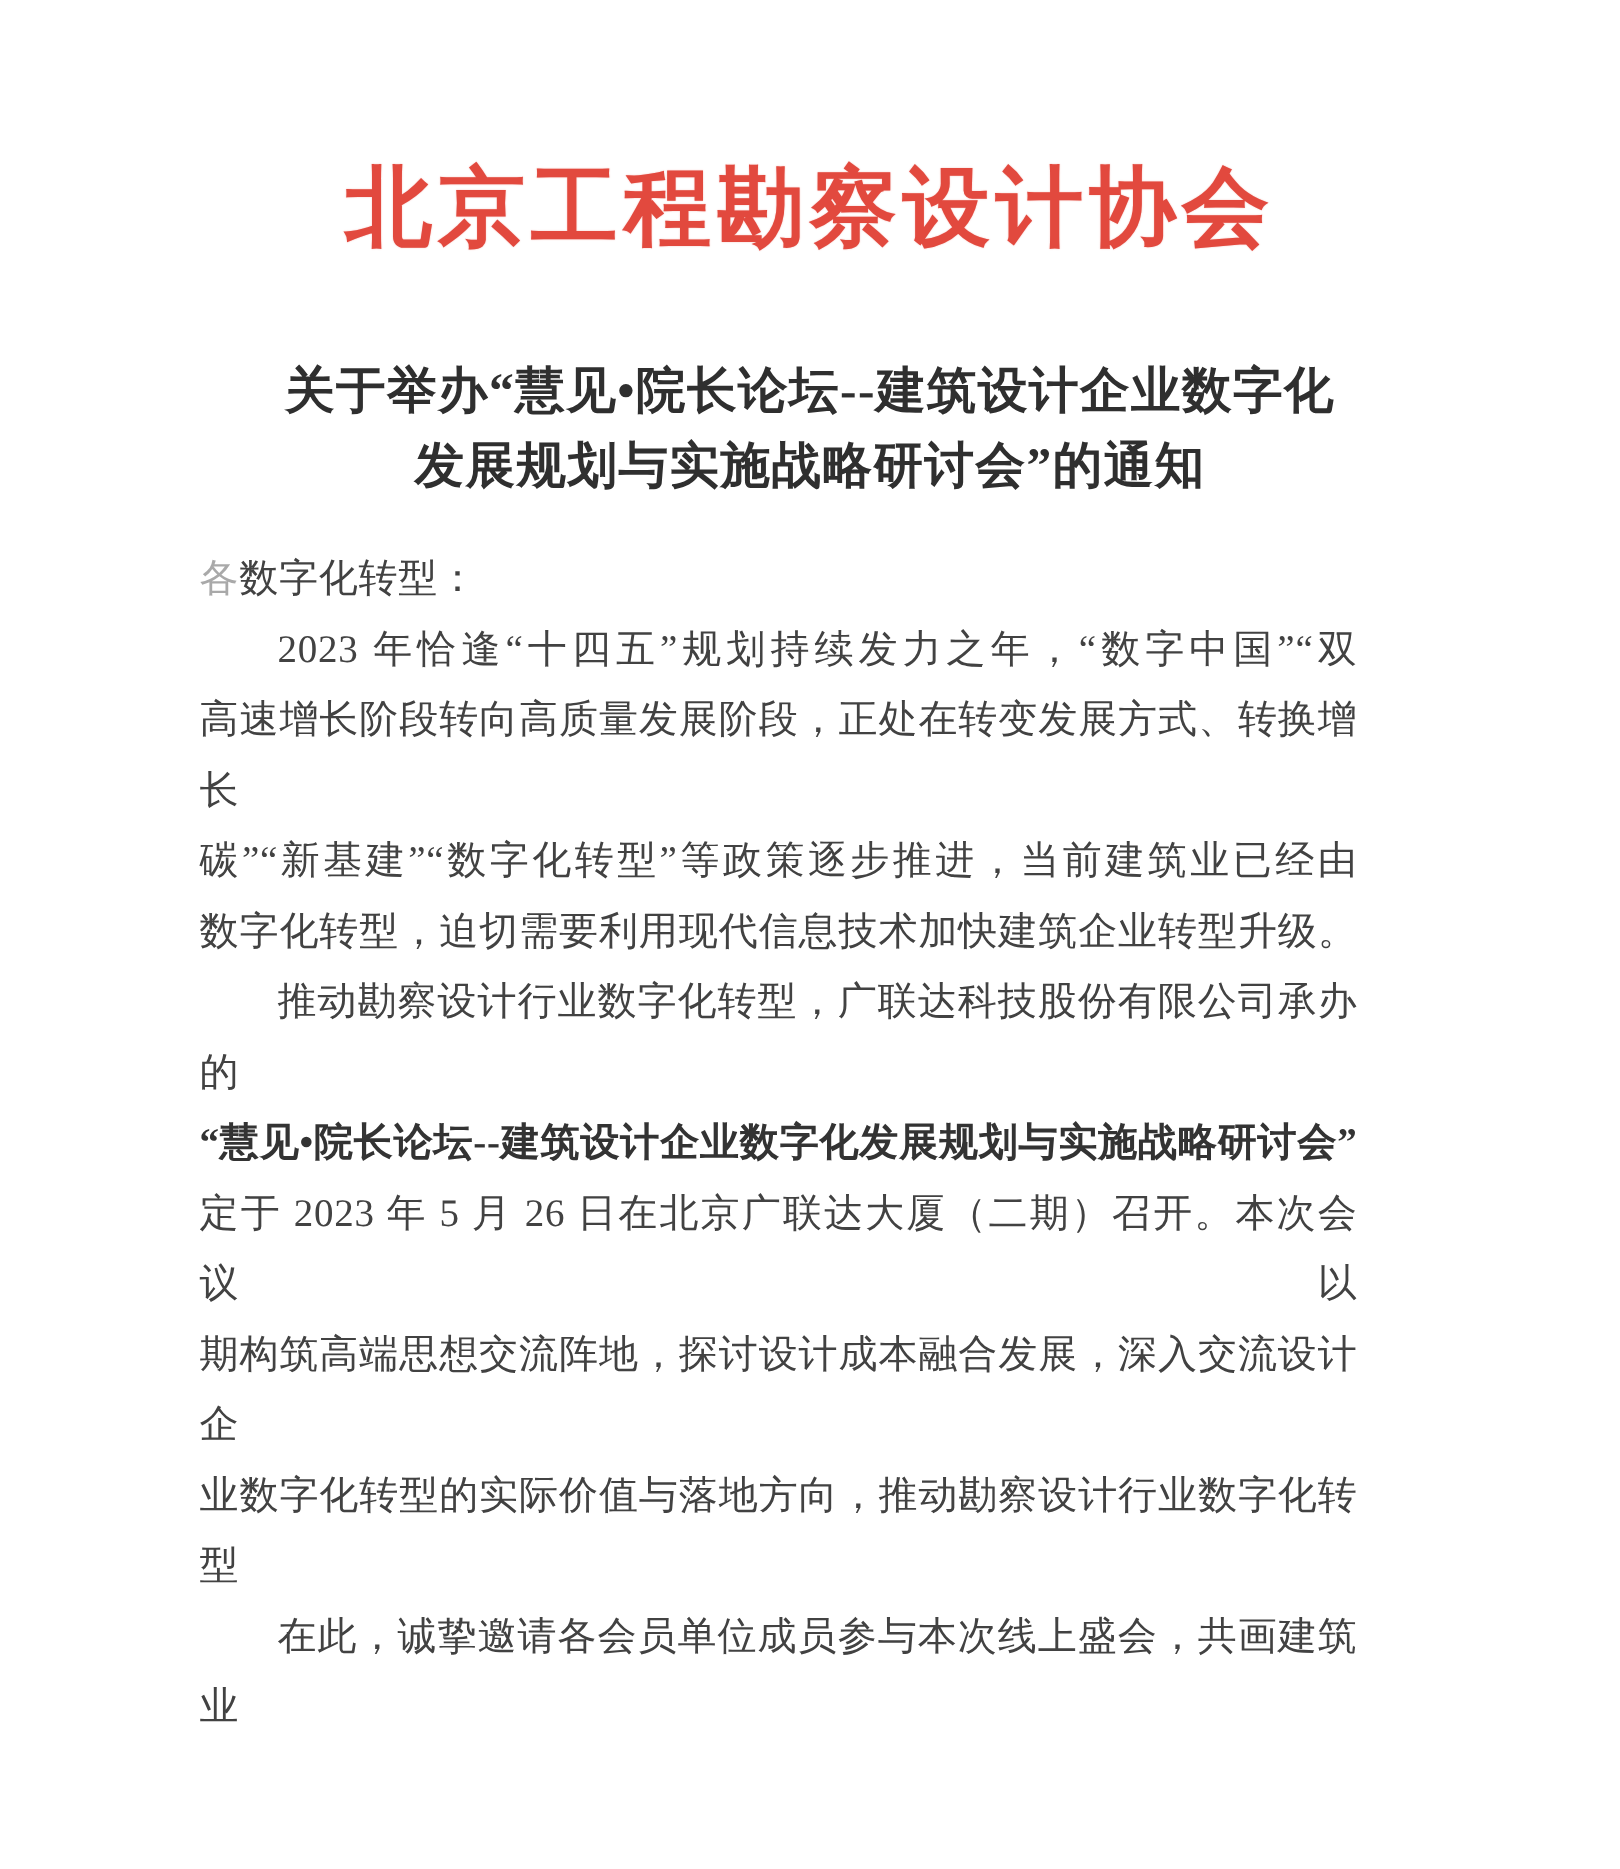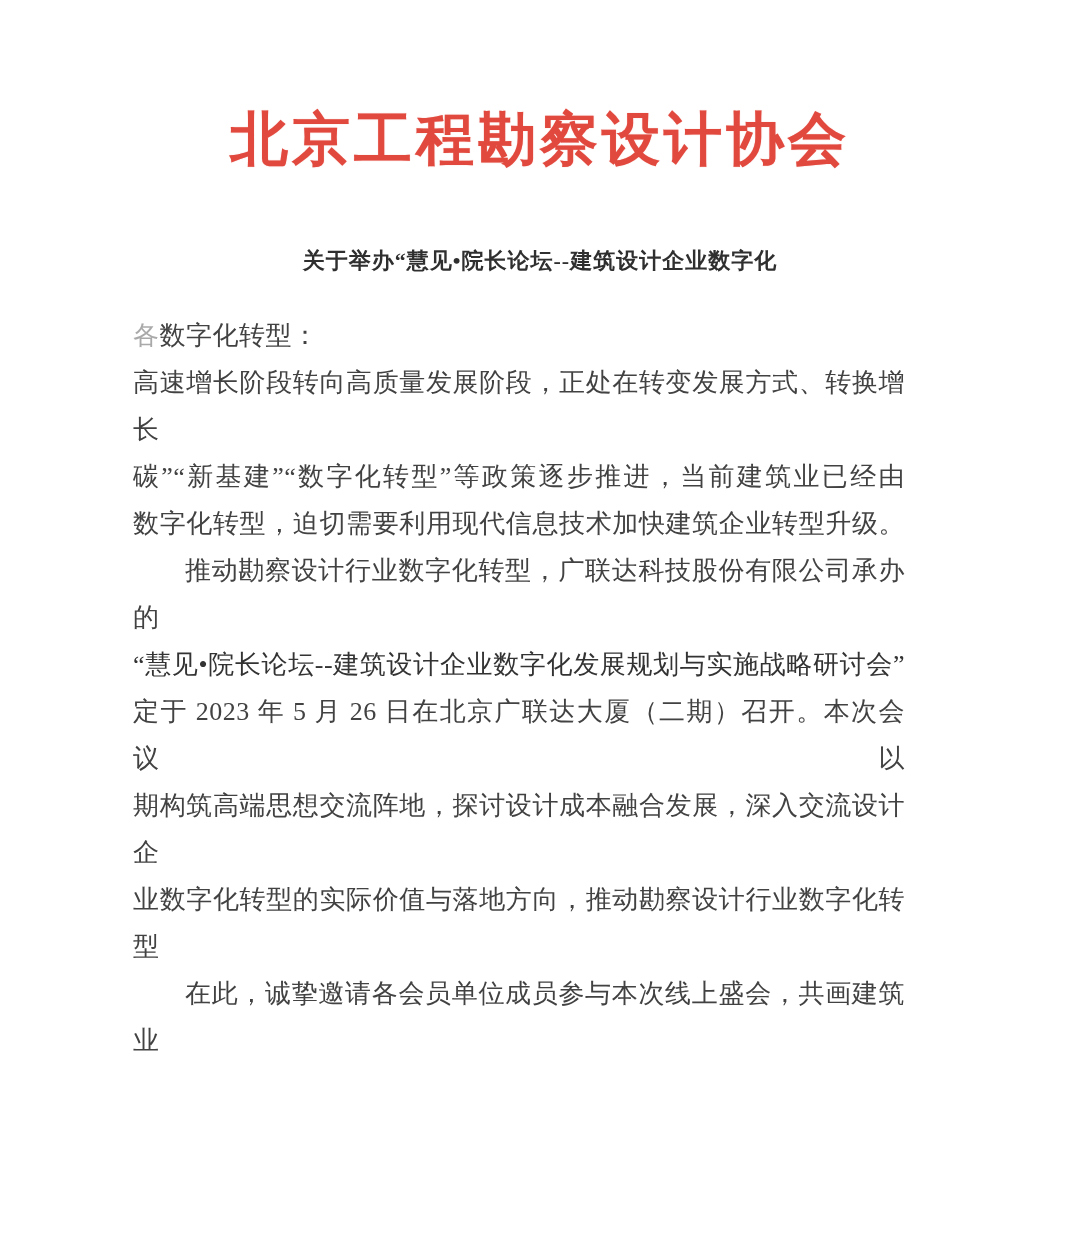--- a/index.html
+++ b/index.html
@@ -28,21 +28,21 @@
     line-height: 78px;
     letter-spacing: 4px;
     color: #e2493e;
     text-shadow: 0 0 1px rgba(226, 73, 62, 0.45);
   }
   
   .doc-title {
     margin-top: 58px;
     text-align: center;
     font-weight: 700;
-    font-size: 22px;
+    font-size: 33px;
     line-height: 50px;
     color: #2f2f2f;
     letter-spacing: 1px;
   }
   
   .content {
     margin: 26px 0 0 133px;
     width: 772px;
     font-size: 26px;
     color: #424242;
@@ -51,38 +51,40 @@
   .line {
     line-height: 47px;
     white-space: nowrap;
   }
   .full {
     white-space: normal;
     text-align: justify;
     text-align-last: justify;
   }
   .indent { text-indent: 52px; }
-  .bold { font-weight: 400; color: #333333; }
+  .bold { font-weight: 700; color: #333333; }
   .faded { opacity: 0.45; }
 </style>
 </head>
 <body>
 
 <div class="page">
 
   <h1 class="letterhead">北京工程勘察设计协会</h1>
 
   <div class="doc-title">
     <div>关于举办“慧见•院长论坛--建筑设计企业数字化</div>
+    <div>发展规划与实施战略研讨会”的通知</div>
   </div>
 
   <div class="content">
 
     <div class="line"><span class="faded">各</span><span>数字化转型：</span></div>
 
+    <div class="line full indent">2023 年恰逢“十四五”规划持续发力之年，“数字中国”“双</div>
     <div class="line full">高速增长阶段转向高质量发展阶段，正处在转变发展方式、转换增长</div>
     <div class="line full">碳”“新基建”“数字化转型”等政策逐步推进，当前建筑业已经由</div>
     <div class="line full">数字化转型，迫切需要利用现代信息技术加快建筑企业转型升级。</div>
 
     <div class="line full indent">推动勘察设计行业数字化转型，广联达科技股份有限公司承办的</div>
     <div class="line full bold">“慧见•院长论坛--建筑设计企业数字化发展规划与实施战略研讨会”</div>
     <div class="line full">定于 2023 年 5 月 26 日在北京广联达大厦（二期）召开。本次会议以</div>
     <div class="line full">期构筑高端思想交流阵地，探讨设计成本融合发展，深入交流设计企</div>
     <div class="line full">业数字化转型的实际价值与落地方向，推动勘察设计行业数字化转型</div>
 

